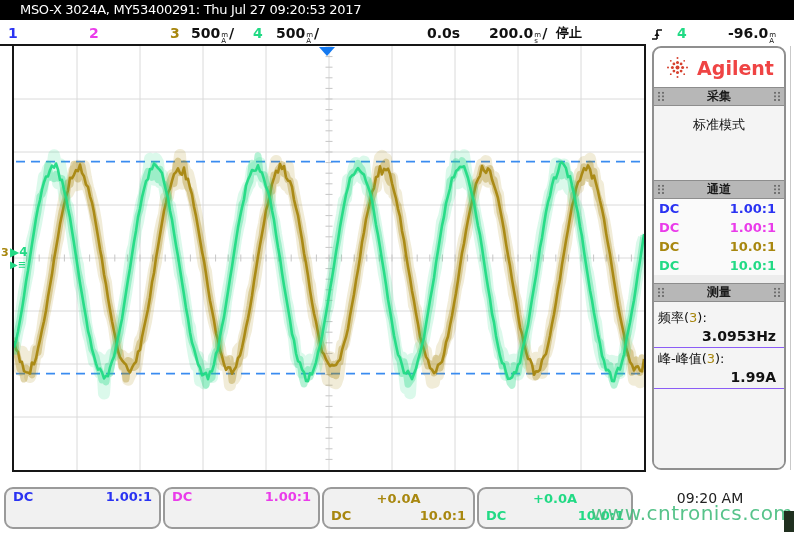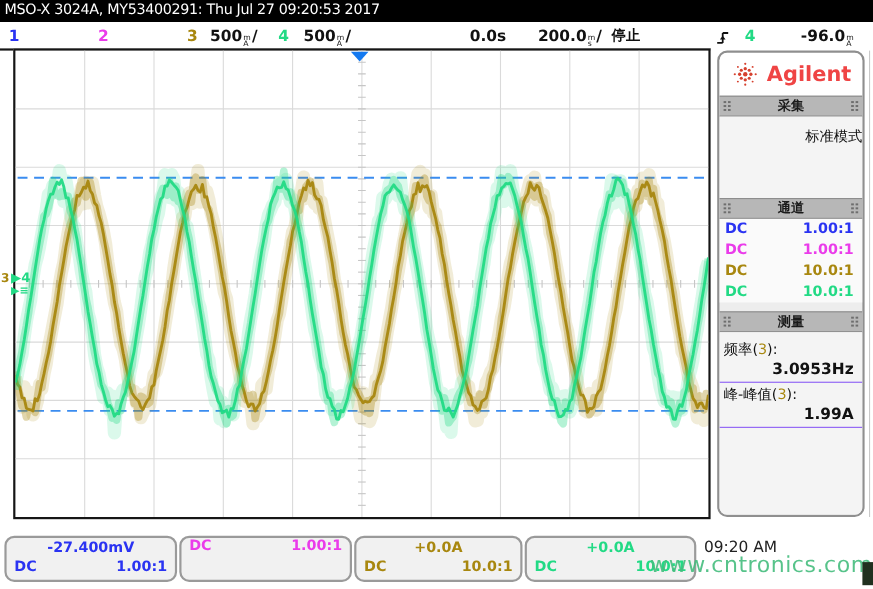--- a/index.html
+++ b/index.html
@@ -1,52 +1,52 @@
 <!DOCTYPE html>
 <html><head>
 <meta charset="utf-8">
 <style>
   html,body{margin:0;padding:0}
   body{width:794px;height:535px;position:relative;background:#fff;overflow:hidden;
        font-family:"DejaVu Sans","Liberation Sans",sans-serif;color:#111}
   .abs{position:absolute}
   
   .titlebar{position:absolute;left:0;top:0;width:794px;height:20px;background:#000;color:#fff;
-            font-size:13px;line-height:20px;padding-left:4px;box-sizing:border-box;letter-spacing:-0.3px}
+            font-size:13px;line-height:20px;padding-left:20px;box-sizing:border-box;letter-spacing:-0.3px}
   
   .st{position:absolute;top:23px;height:20px;line-height:20px;font-size:14px;font-weight:bold;white-space:nowrap}
   .unitstack{display:inline-flex;flex-direction:column;vertical-align:1px;font-size:7px;line-height:6px;font-weight:normal;margin:0 1px}
   .topline{position:absolute;left:0;top:44px;width:646px;height:2px;background:#161616}
   
   .plot{position:absolute;left:12px;top:44px;width:630px;height:424px;border:2px solid #161616;background:#fff}
   .plot svg{position:absolute;left:0;top:0}
   .mk{position:absolute;font-weight:bold;white-space:nowrap;z-index:5}
   
   .sidebar{position:absolute;left:652px;top:46px;width:134px;height:424px;background:#ededed;
            border:2px solid #8f8f8f;border-radius:9px;box-sizing:border-box;overflow:hidden;
            display:flex;flex-direction:column}
   .brand{height:39px;background:#fff;display:flex;align-items:center;justify-content:center;gap:6px;border-radius:7px 7px 0 0}
   .brand-text{font-weight:bold;font-size:19px;color:#ef4444}
   .shdr{height:17px;background:#b7b7b7;border-top:1px solid #8d8d8d;border-bottom:1px solid #8d8d8d;
         display:flex;align-items:center;justify-content:space-between;padding:0 3px;font-size:12px;font-weight:bold;color:#1a1a1a;flex:none}
   .grip{width:8px;height:11px;background-image:radial-gradient(circle,#6e6e6e 1px,rgba(0,0,0,0) 1.3px);background-size:4px 3.6px}
-  .acq{height:74px;background:#f4f4f4;text-align:right;font-size:13px;padding-top:9px;box-sizing:border-box;flex:none}
+  .acq{height:74px;background:#f4f4f4;text-align:center;font-size:13px;padding-top:9px;box-sizing:border-box;flex:none}
   .acq span{display:block;line-height:19px}
   .chrows{height:76px;background:#fafafa;flex:none}
   .chrow{height:19px;display:flex;justify-content:space-between;padding:0 8px 0 5px;font-size:13px;font-weight:bold;line-height:19px}
   .gap8{height:8px;flex:none}
   .meas{flex:1;background:#f4f4f4;font-size:13px;padding-top:5px}
   .meas .lbl{padding:2px 0 0 4px}
   .meas .val{text-align:right;padding:1px 8px 3px 0;font-size:14px;font-weight:bold;border-bottom:1px solid #8b5cf6}
   .edge-line{position:absolute;left:790px;top:46px;width:1px;height:424px;background:#c9c9c9}
   
   .bbox{position:absolute;top:487px;height:42px;background:#f1f1f1;border:2px solid #9a9a9a;border-radius:9px;box-sizing:border-box}
   .bbox .v{display:block;text-align:center;font-size:13px;font-weight:bold;line-height:19px}
   .bbox .r2{display:flex;justify-content:space-between;padding:0 7px;font-size:13px;font-weight:bold;line-height:16px}
-  .dt{position:absolute;left:640px;top:488px;width:140px;text-align:left;font-size:14px;color:#222;line-height:20px}
+  .dt{position:absolute;left:640px;top:488px;width:140px;text-align:center;font-size:14px;color:#222;line-height:20px}
   .dt span{display:block}
   .watermark{position:absolute;left:591px;top:501px;font-size:20px;color:rgba(69,189,125,0.9);letter-spacing:.5px;z-index:9;white-space:nowrap}
   .wm-block{position:absolute;left:784px;top:511px;width:10px;height:21px;background:#20301f;z-index:10}
 </style>
 </head>
 <body>
 
 <div class="titlebar">
   <span>MSO-X 3024A, MY53400291: Thu Jul 27 09:20:53 2017</span>
 </div>
@@ -293,21 +293,20 @@
     <div class="val">3.0953Hz</div>
     <div class="lbl">
       <span>峰-峰值(</span><span style="color: rgb(168, 135, 15);">3</span><span>):</span>
     </div>
     <div class="val">1.99A</div>
   </div>
 </div>
 <div class="edge-line"></div>
 
 <div class="bbox" style="left:4px;width:157px">
-  <span class="v" style="color: rgb(42, 51, 242);">-27.400mV</span>
   <div class="r2">
       <span style="color: rgb(42, 51, 242);">DC</span>
       <span style="color: rgb(42, 51, 242);">1.00:1</span>
     </div>
 </div>
 <div class="bbox" style="left:163px;width:157px">
   <div class="r2">
       <span style="color: rgb(234, 59, 234);">DC</span>
       <span style="color: rgb(234, 59, 234);">1.00:1</span>
     </div>

